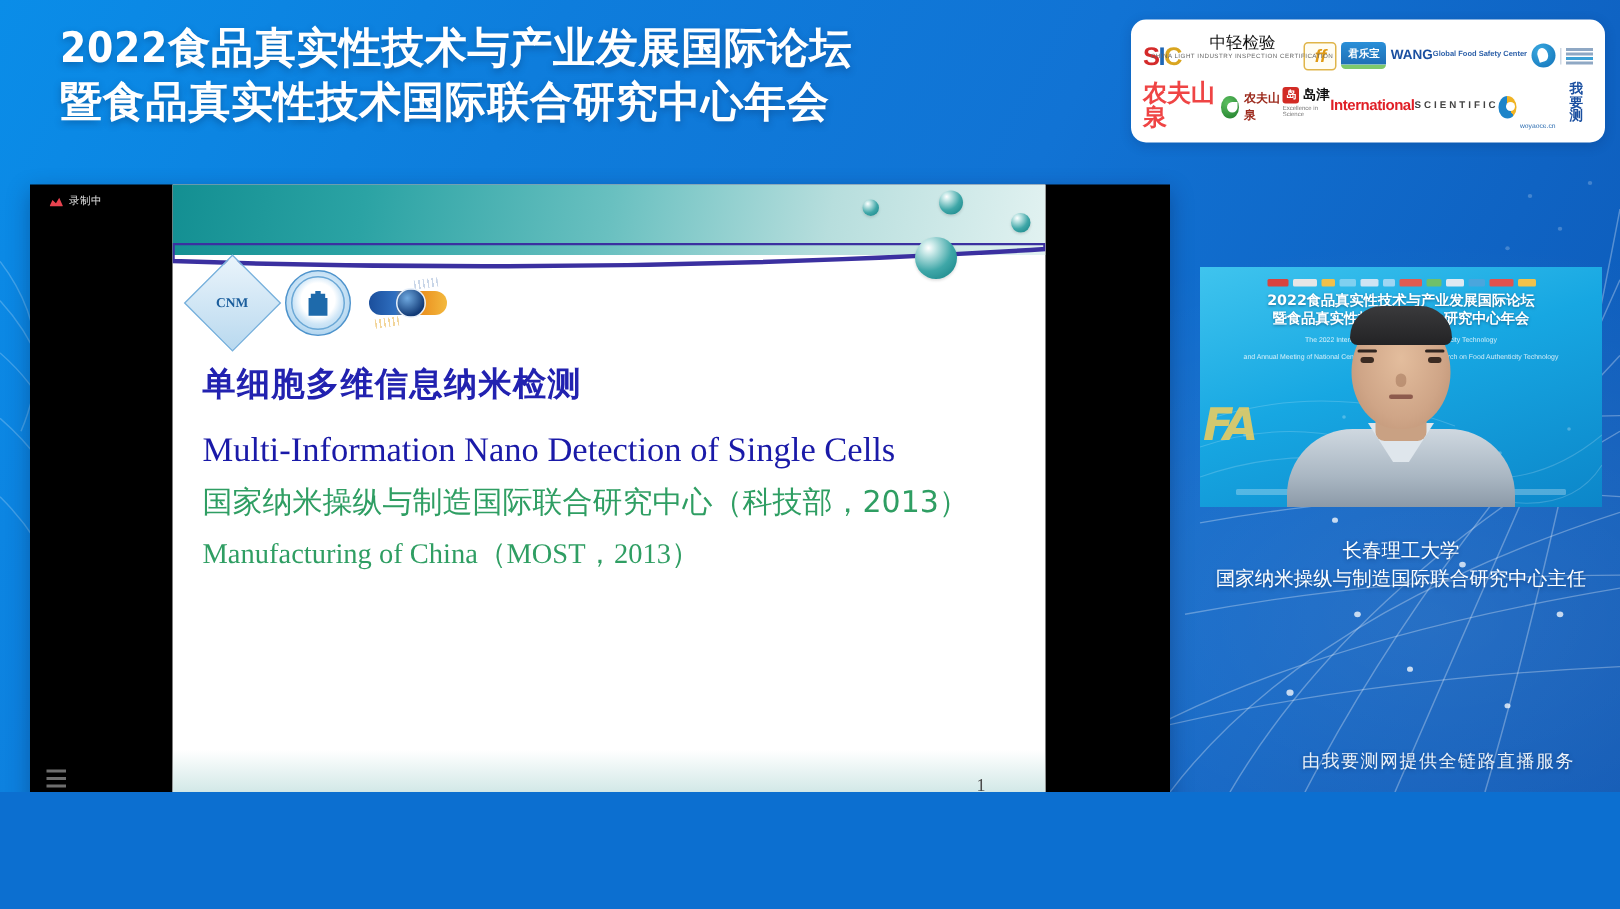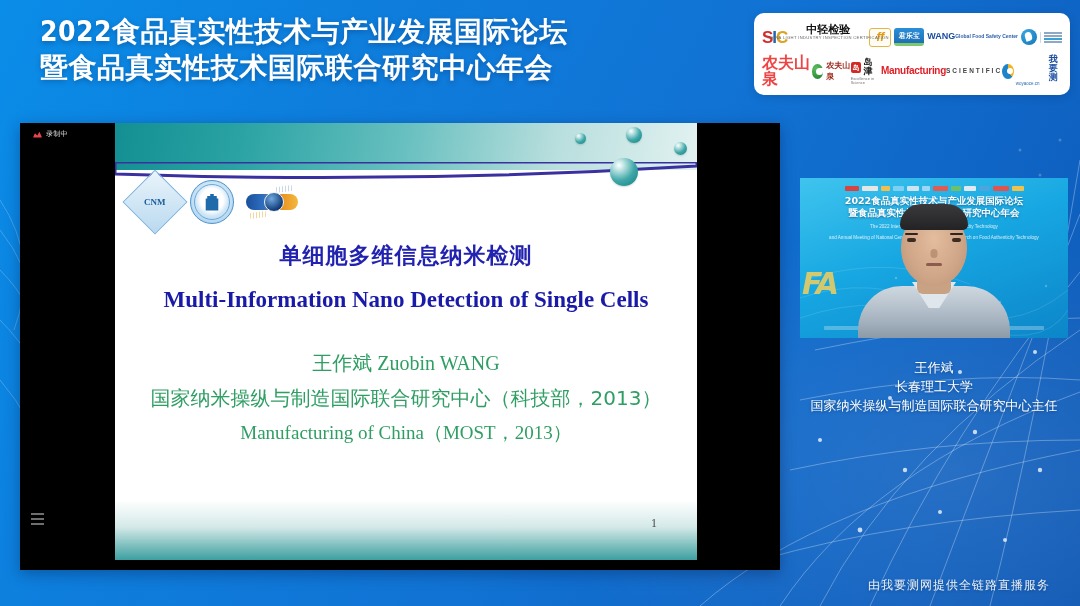--- a/index.html
+++ b/index.html
@@ -5,21 +5,21 @@
   * { box-sizing: border-box; margin: 0; padding: 0; }
   html, body {
     width: 1080px; height: 606px;
     overflow: hidden;
     font-family: "Liberation Sans", "DejaVu Sans", sans-serif;
     background: #0c6fd0;
   }
 
   #app {
     position: relative;
-    width: 1080px; height: 606px;
+    width: 1080px; height: 528px;
     overflow: hidden;
     background:
       radial-gradient(ellipse 700px 420px at 88% 78%, rgba(255,255,255,0.10) 0%, rgba(255,255,255,0) 60%),
       linear-gradient(118deg, #0a8de8 0%, #0e7ddc 28%, #1173d4 55%, #0f63c3 80%, #0d57b4 100%);
   }
 
   
   .mesh { position: absolute; inset: 0; pointer-events: none; }
   .mesh svg { width: 100%; height: 100%; display: block; }
 
@@ -53,21 +53,21 @@
     display: flex; flex-direction: column; justify-content: space-around;
   }
   .sponsor-row { display: flex; align-items: center; justify-content: space-between; height: 32px; }
   .logo { display: flex; align-items: center; height: 26px; }
 
   .lg-sic { font-weight: 900; font-size: 17px; letter-spacing: -1px; color: #cf2027; line-height: 1; }
   .lg-sic .s1 { color: #d42a2a; }
   .lg-sic .s2 { color: #1d66b5; }
   .lg-sic .s3 { color: #d9a520; }
   .lg-zqjy { display: flex; flex-direction: column; align-items: center; line-height: 1; }
-  .lg-zqjy .cn { font-size: 11px; font-weight: 700; color: #111; letter-spacing: 0px; text-align: center; }
+  .lg-zqjy .cn { font-size: 11px; font-weight: 400; color: #111; letter-spacing: 0px; text-align: center; }
   .lg-zqjy .en { font-size: 2.6px; color: #666; letter-spacing: 0.2px; transform: scale(1.6); transform-origin: center top; margin-top: 2px;}
   .lg-jf {
     width: 22px; height: 19px; border: 1.3px solid #e0b54a; border-radius: 3px;
     background: #fffdf3; color: #e09a13; font-weight: 900; font-size: 12px;
     display: flex; align-items: center; justify-content: center; font-style: italic;
   }
   .lg-jly {
     width: 30px; height: 18px; border-radius: 3px;
     background: linear-gradient(#2a8fd8, #1f6fb5);
     color: #fff; font-size: 7px; font-weight: 700;
@@ -207,27 +207,27 @@
   }
   .lgo-lens .eye {
     position: absolute; left: 18px; top: 7px; width: 20px; height: 20px; border-radius: 50%;
     background: radial-gradient(circle at 36% 32%, #6fa9e0, #123b77 70%);
     border: 1.5px solid #e8f0fa;
   }
   .lgo-lens .fan { position: absolute; width: 16px; height: 6px; }
   .lgo-lens .f1 { left: 30px; top: 1px; background: repeating-linear-gradient(90deg,#c9d6e8 0 1px, transparent 1px 3px); transform: rotate(-8deg); }
   .lgo-lens .f2 { left: 4px; top: 27px; background: repeating-linear-gradient(90deg,#f2d59a 0 1px, transparent 1px 3px); transform: rotate(-8deg); }
 
-  .slide-body { position: absolute; left: 0; top: 118px; width: 100%; text-align: center; padding: 0 20px; }
+  .slide-body { position: absolute; left: 0; top: 118px; width: 100%; text-align: left; padding: 0 20px; }
   .s-title-cn {
     color: #2222b0; font-size: 22px; font-weight: 700; letter-spacing: 1px;
     font-family: "DejaVu Sans", "Liberation Sans", sans-serif;
   }
   .s-title-en {
-    color: #1a1aa8; font-size: 23px; font-weight: 700; margin-top: 16px;
+    color: #1a1aa8; font-size: 23px; font-weight: 400; margin-top: 16px;
     font-family: "Liberation Serif", "DejaVu Serif", serif;
   }
   .s-author {
     color: #2f9e63; font-size: 20px; margin-top: 37px;
     font-family: "Liberation Serif", "DejaVu Serif", serif;
   }
   .s-aff-cn {
     color: #2f9e63; font-size: 20px; margin-top: 8px;
     font-family: "DejaVu Sans", "Liberation Sans", sans-serif;
   }
@@ -418,21 +418,21 @@
           <span class="tx">农夫山泉</span>
         </div>
         <div class="logo lg-dj">
           <span class="top">
               <span class="sq">岛</span>
               <span class="nm">岛津</span>
             </span>
           <span class="en">Excellence in Science</span>
         </div>
         <div class="logo lg-tf">
-          <span class="t1">Manufacturing</span>
+          <span class="t1">International</span>
           <span class="t2">SCIENTIFIC</span>
         </div>
         <div class="logo lg-wyc">
           <span class="c"></span>
           <span class="w">
             <b>我要测</b>
             <s>woyaoce.cn</s>
           </span>
         </div>
       </div>
@@ -476,21 +476,20 @@
           <span class="fan f1"></span>
           <span class="bar"></span>
           <span class="eye"></span>
           <span class="fan f2"></span>
         </div>
       </div>
 
       <div class="slide-body">
         <div class="s-title-cn">单细胞多维信息纳米检测</div>
         <div class="s-title-en">Multi-Information Nano Detection of Single Cells</div>
-        <div class="s-author">王作斌  Zuobin WANG</div>
         <div class="s-aff-cn">国家纳米操纵与制造国际联合研究中心（科技部，2013）</div>
         <div class="s-aff-en2">Manufacturing of China（MOST，2013）</div>
       </div>
 
       <div class="slide-bottomband"></div>
       <div class="page-no">1</div>
     </div>
   </div>
 
   <div class="speaker-video">
@@ -548,20 +547,19 @@
       <span class="p-brow l"></span>
         <span class="p-brow r"></span>
       <span class="p-eye l"></span>
         <span class="p-eye r"></span>
       <span class="p-nose"></span>
       <span class="p-mouth"></span>
     </div>
   </div>
 
   <div class="speaker-info">
-    <div class="nm">王作斌</div>
     <div class="org">长春理工大学</div>
     <div class="role">国家纳米操纵与制造国际联合研究中心主任</div>
   </div>
 
   <div class="footer-note">由我要测网提供全链路直播服务</div>
 
 </div>
 
 </body></html>

